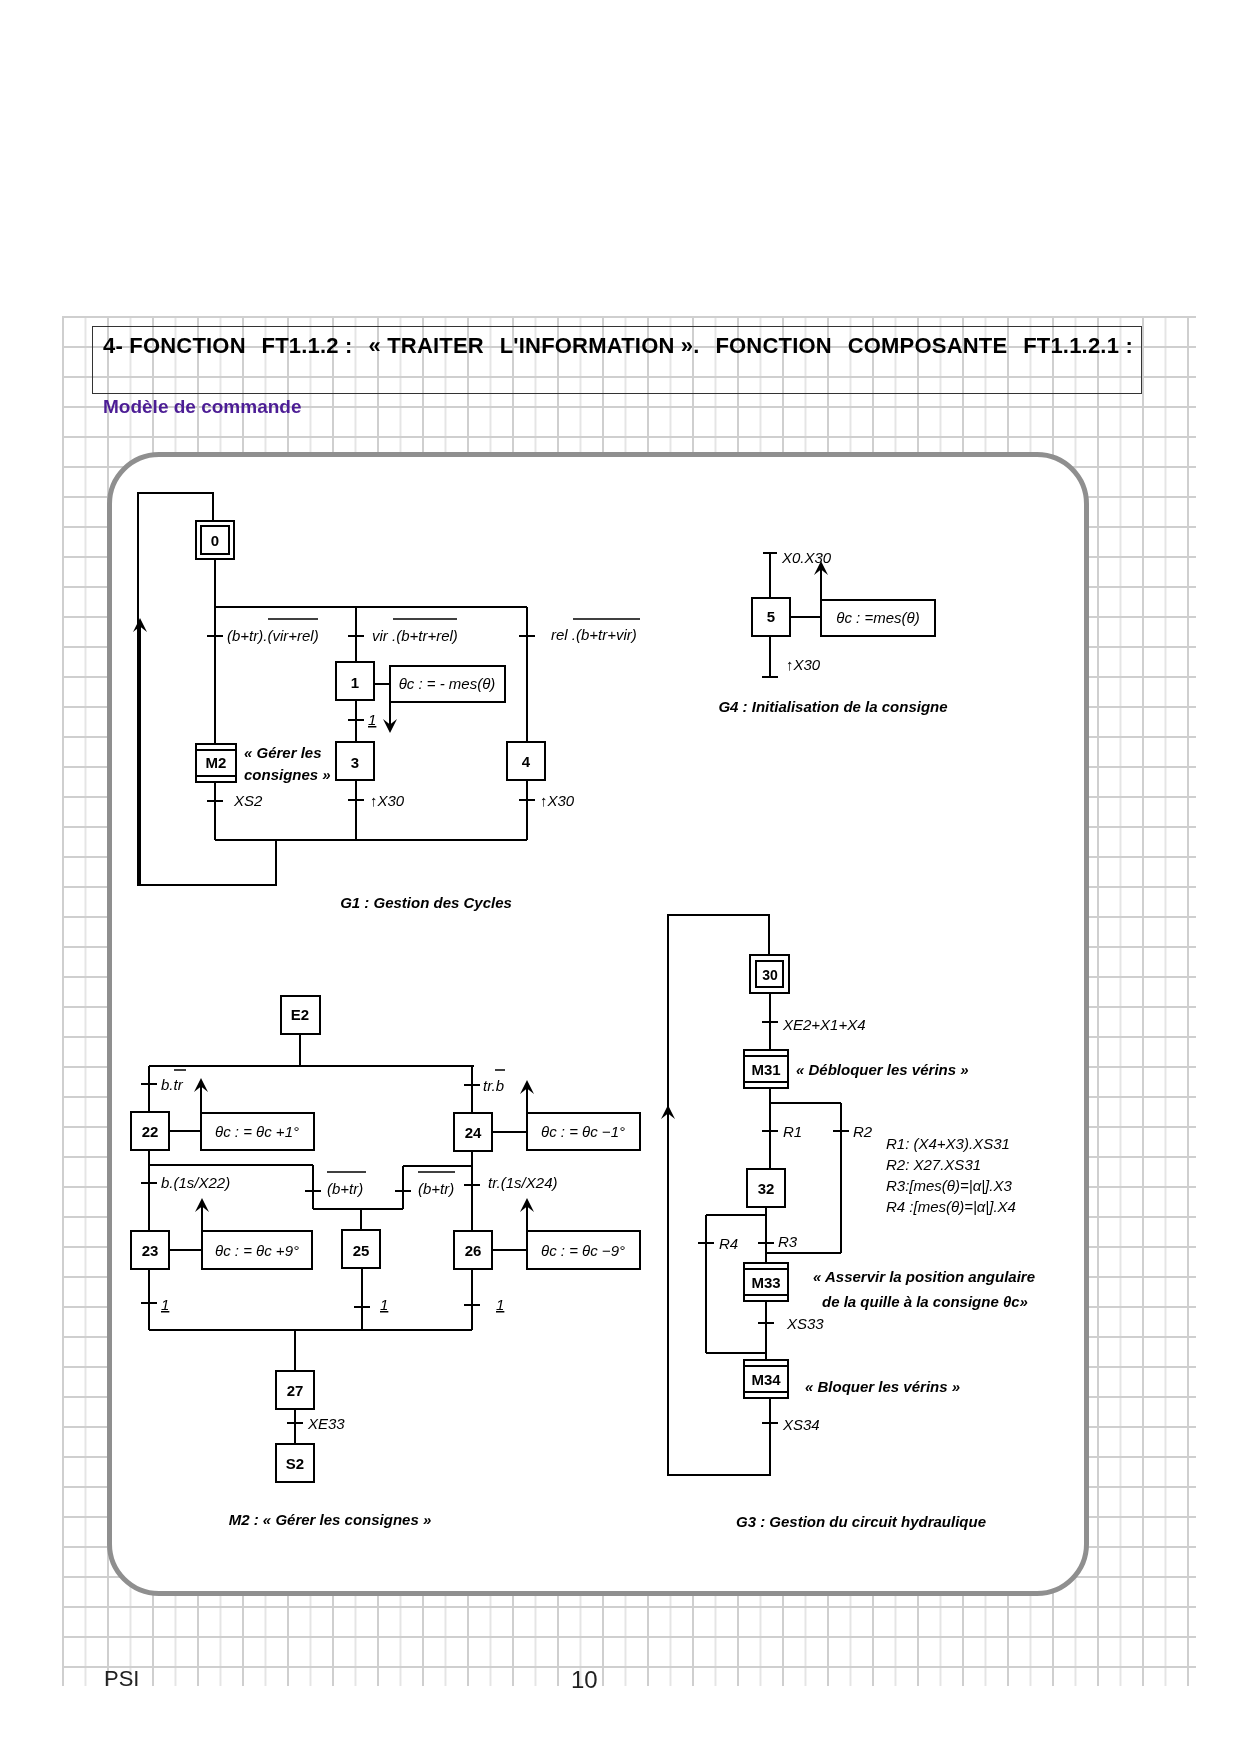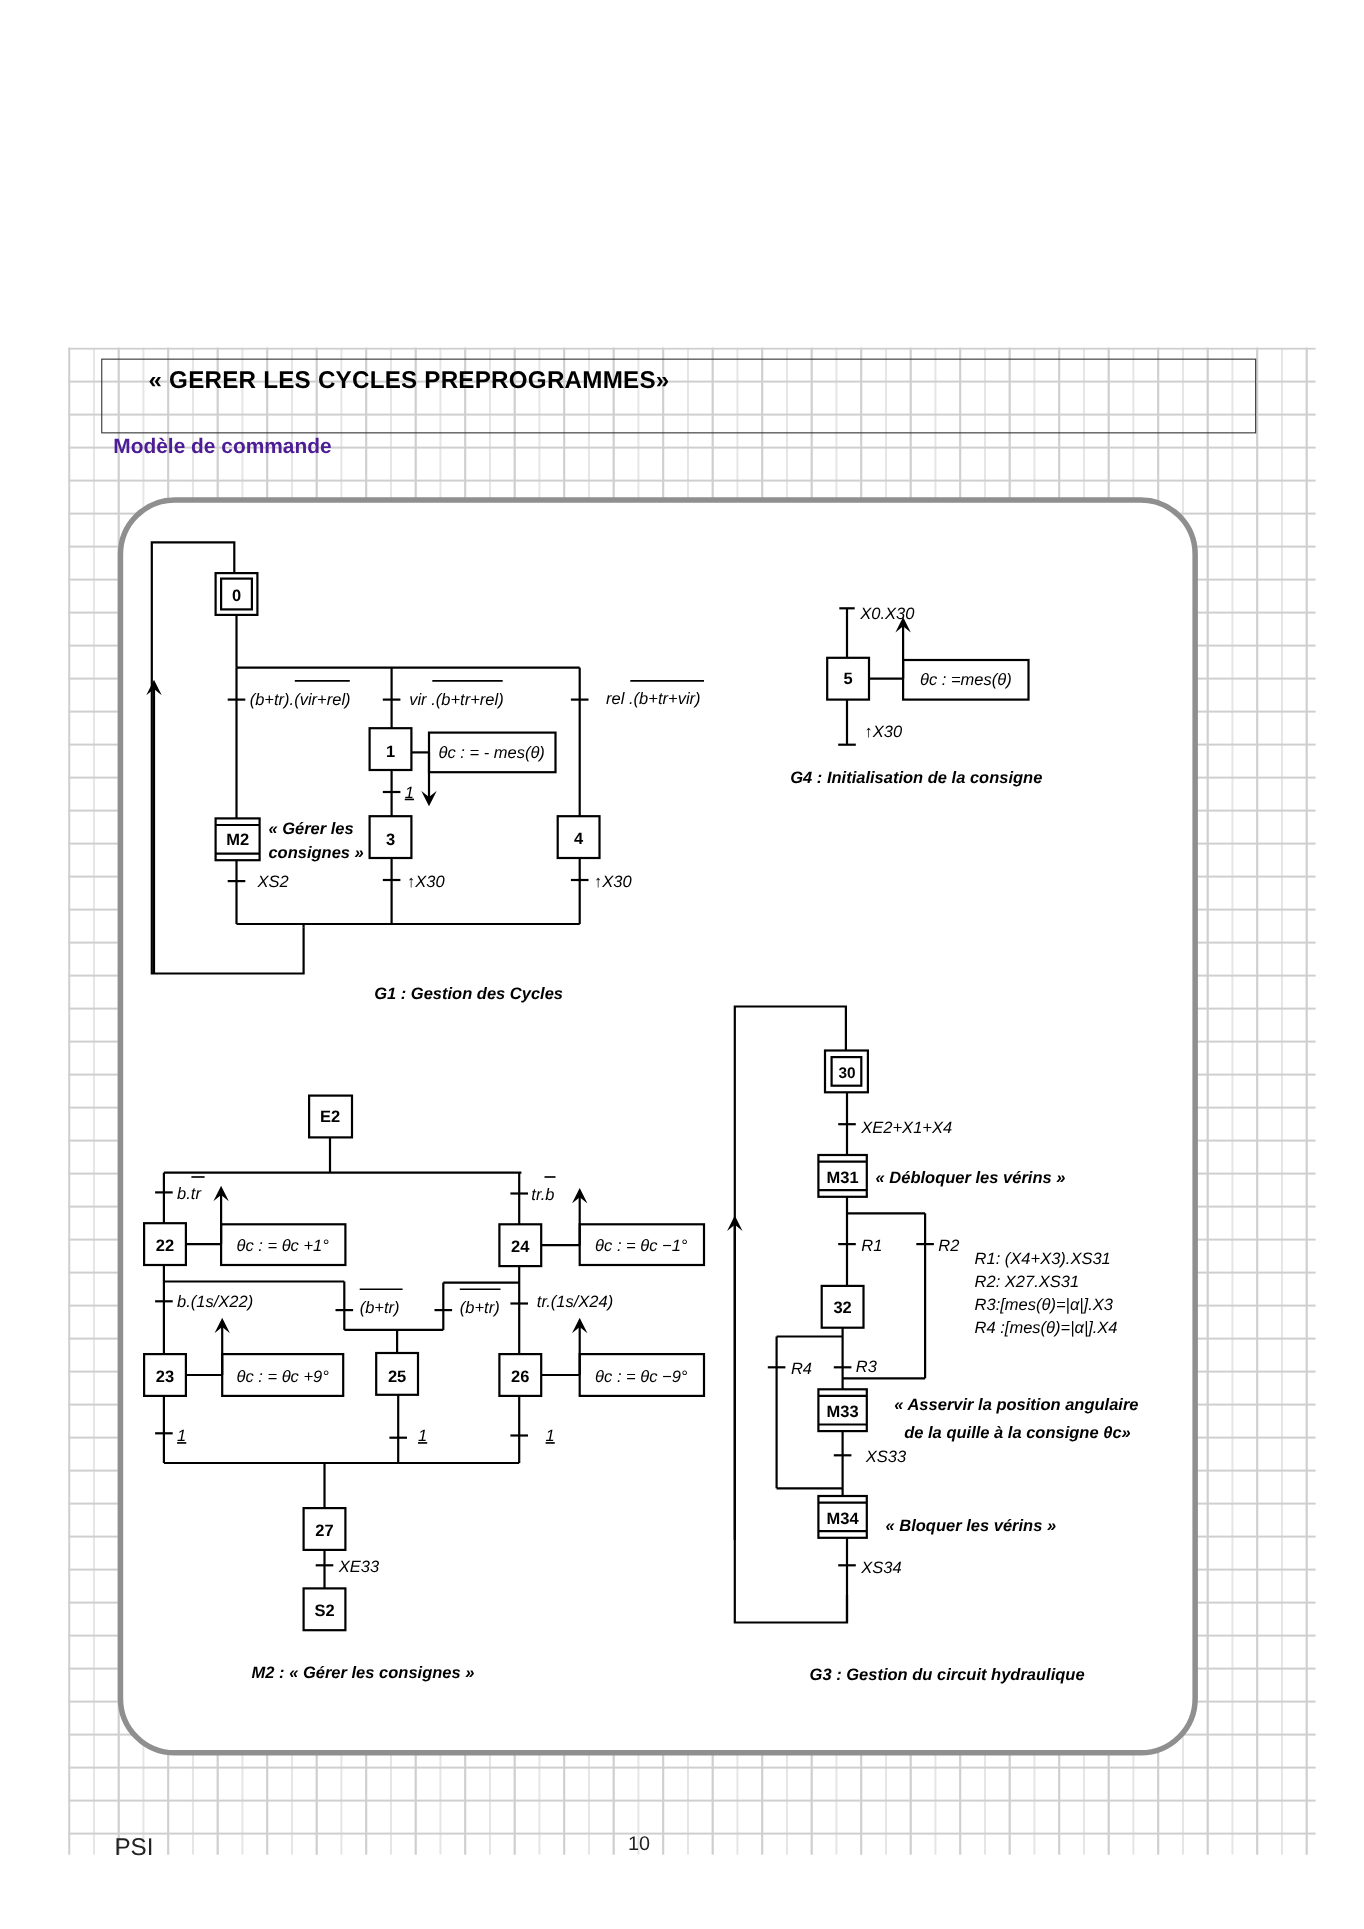--- a/index.html
+++ b/index.html
@@ -11,31 +11,39 @@
     background-image:linear-gradient(90deg,#cfcfcf 2px,transparent 2px);background-size:22.5px 100%;opacity:.55;}
   .title-box{position:absolute;left:92px;top:326px;width:1048px;height:66px;border:1.5px solid #333;background:rgba(255,255,255,.0);}
   .title{position:absolute;left:103px;top:331px;width:1030px;font-family:"Liberation Sans",sans-serif;font-weight:bold;font-size:22px;line-height:30px;color:#000;letter-spacing:.2px;}
   .title .l1{display:flex;justify-content:space-between;}
   .title .l2{padding-left:32px;}
   .subtitle{position:absolute;left:103px;top:396px;font-weight:bold;font-size:19px;color:#4c1d95;}
   .panel{position:absolute;left:107px;top:452px;width:972px;height:1134px;border:5px solid #8f8f8f;border-radius:52px;background:#fff;}
   svg.diag{position:absolute;left:0;top:0;width:1240px;height:1754px;}
   svg text{font-family:"Liberation Sans",sans-serif;}
   .footer-left{position:absolute;left:104px;top:1666px;font-size:22px;color:#222;}
-  .footer-num{position:absolute;left:571px;top:1666px;font-size:18px;color:#222;}
+  .footer-num{position:absolute;left:571px;top:1666px;font-size:24px;color:#222;}
 </style>
 </head>
 <body>
 
 <div class="grid"></div>
 <div class="grid2"></div>
 
 <div class="title-box"></div>
 <div class="title">
-  <div class="l2">« GERER LES CYCLES PREPROGRAMMES»</div>
+  <div class="l1">
+    <span>4- FONCTION</span>
+    <span>FT1.1.2 :</span>
+    <span>« TRAITER</span>
+    <span>L'INFORMATION ».</span>
+    <span>FONCTION</span>
+    <span>COMPOSANTE</span>
+    <span>FT1.1.2.1 :</span>
+  </div>
 </div>
 <div class="subtitle">Modèle de commande</div>
 
 <div class="panel"></div>
 
 <svg class="diag" viewBox="0 0 1240 1754">
   <defs>
     <marker id="arr" viewBox="0 0 10 10" refX="5" refY="5" markerWidth="7" markerHeight="9" orient="auto-start-reverse">
       <path d="M0,0 L10,5 L0,10 L4,5 Z" fill="#000"></path>
     </marker>

